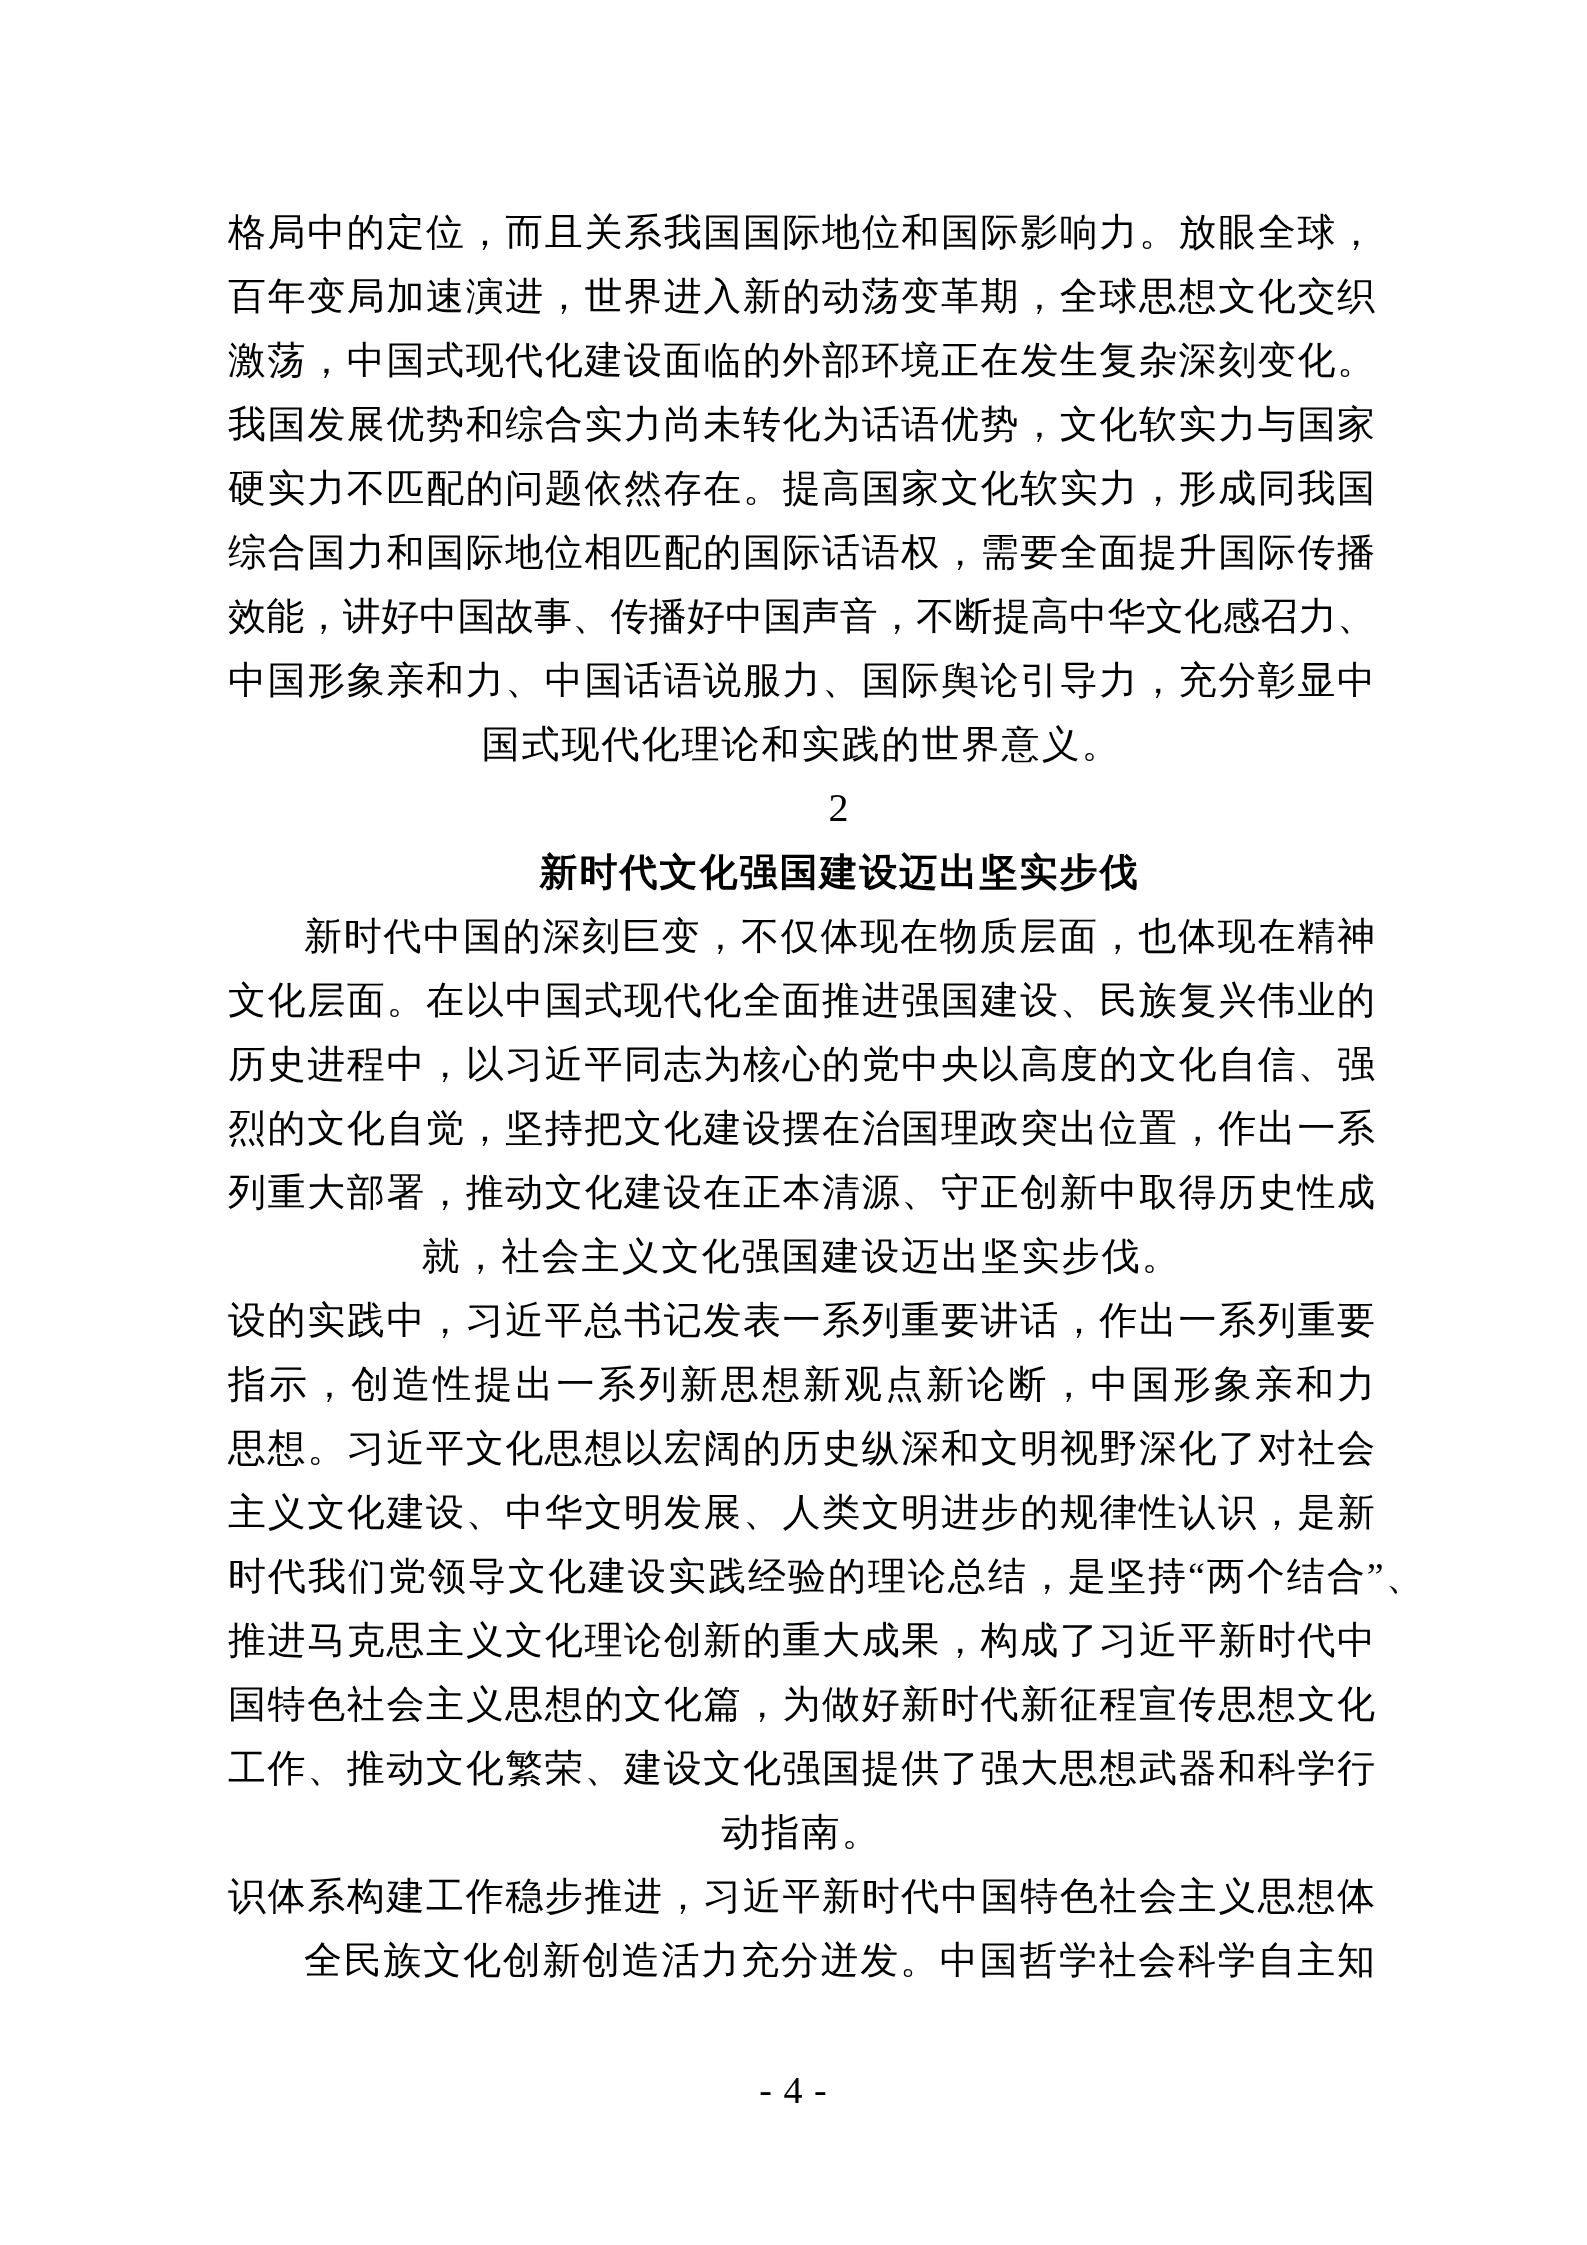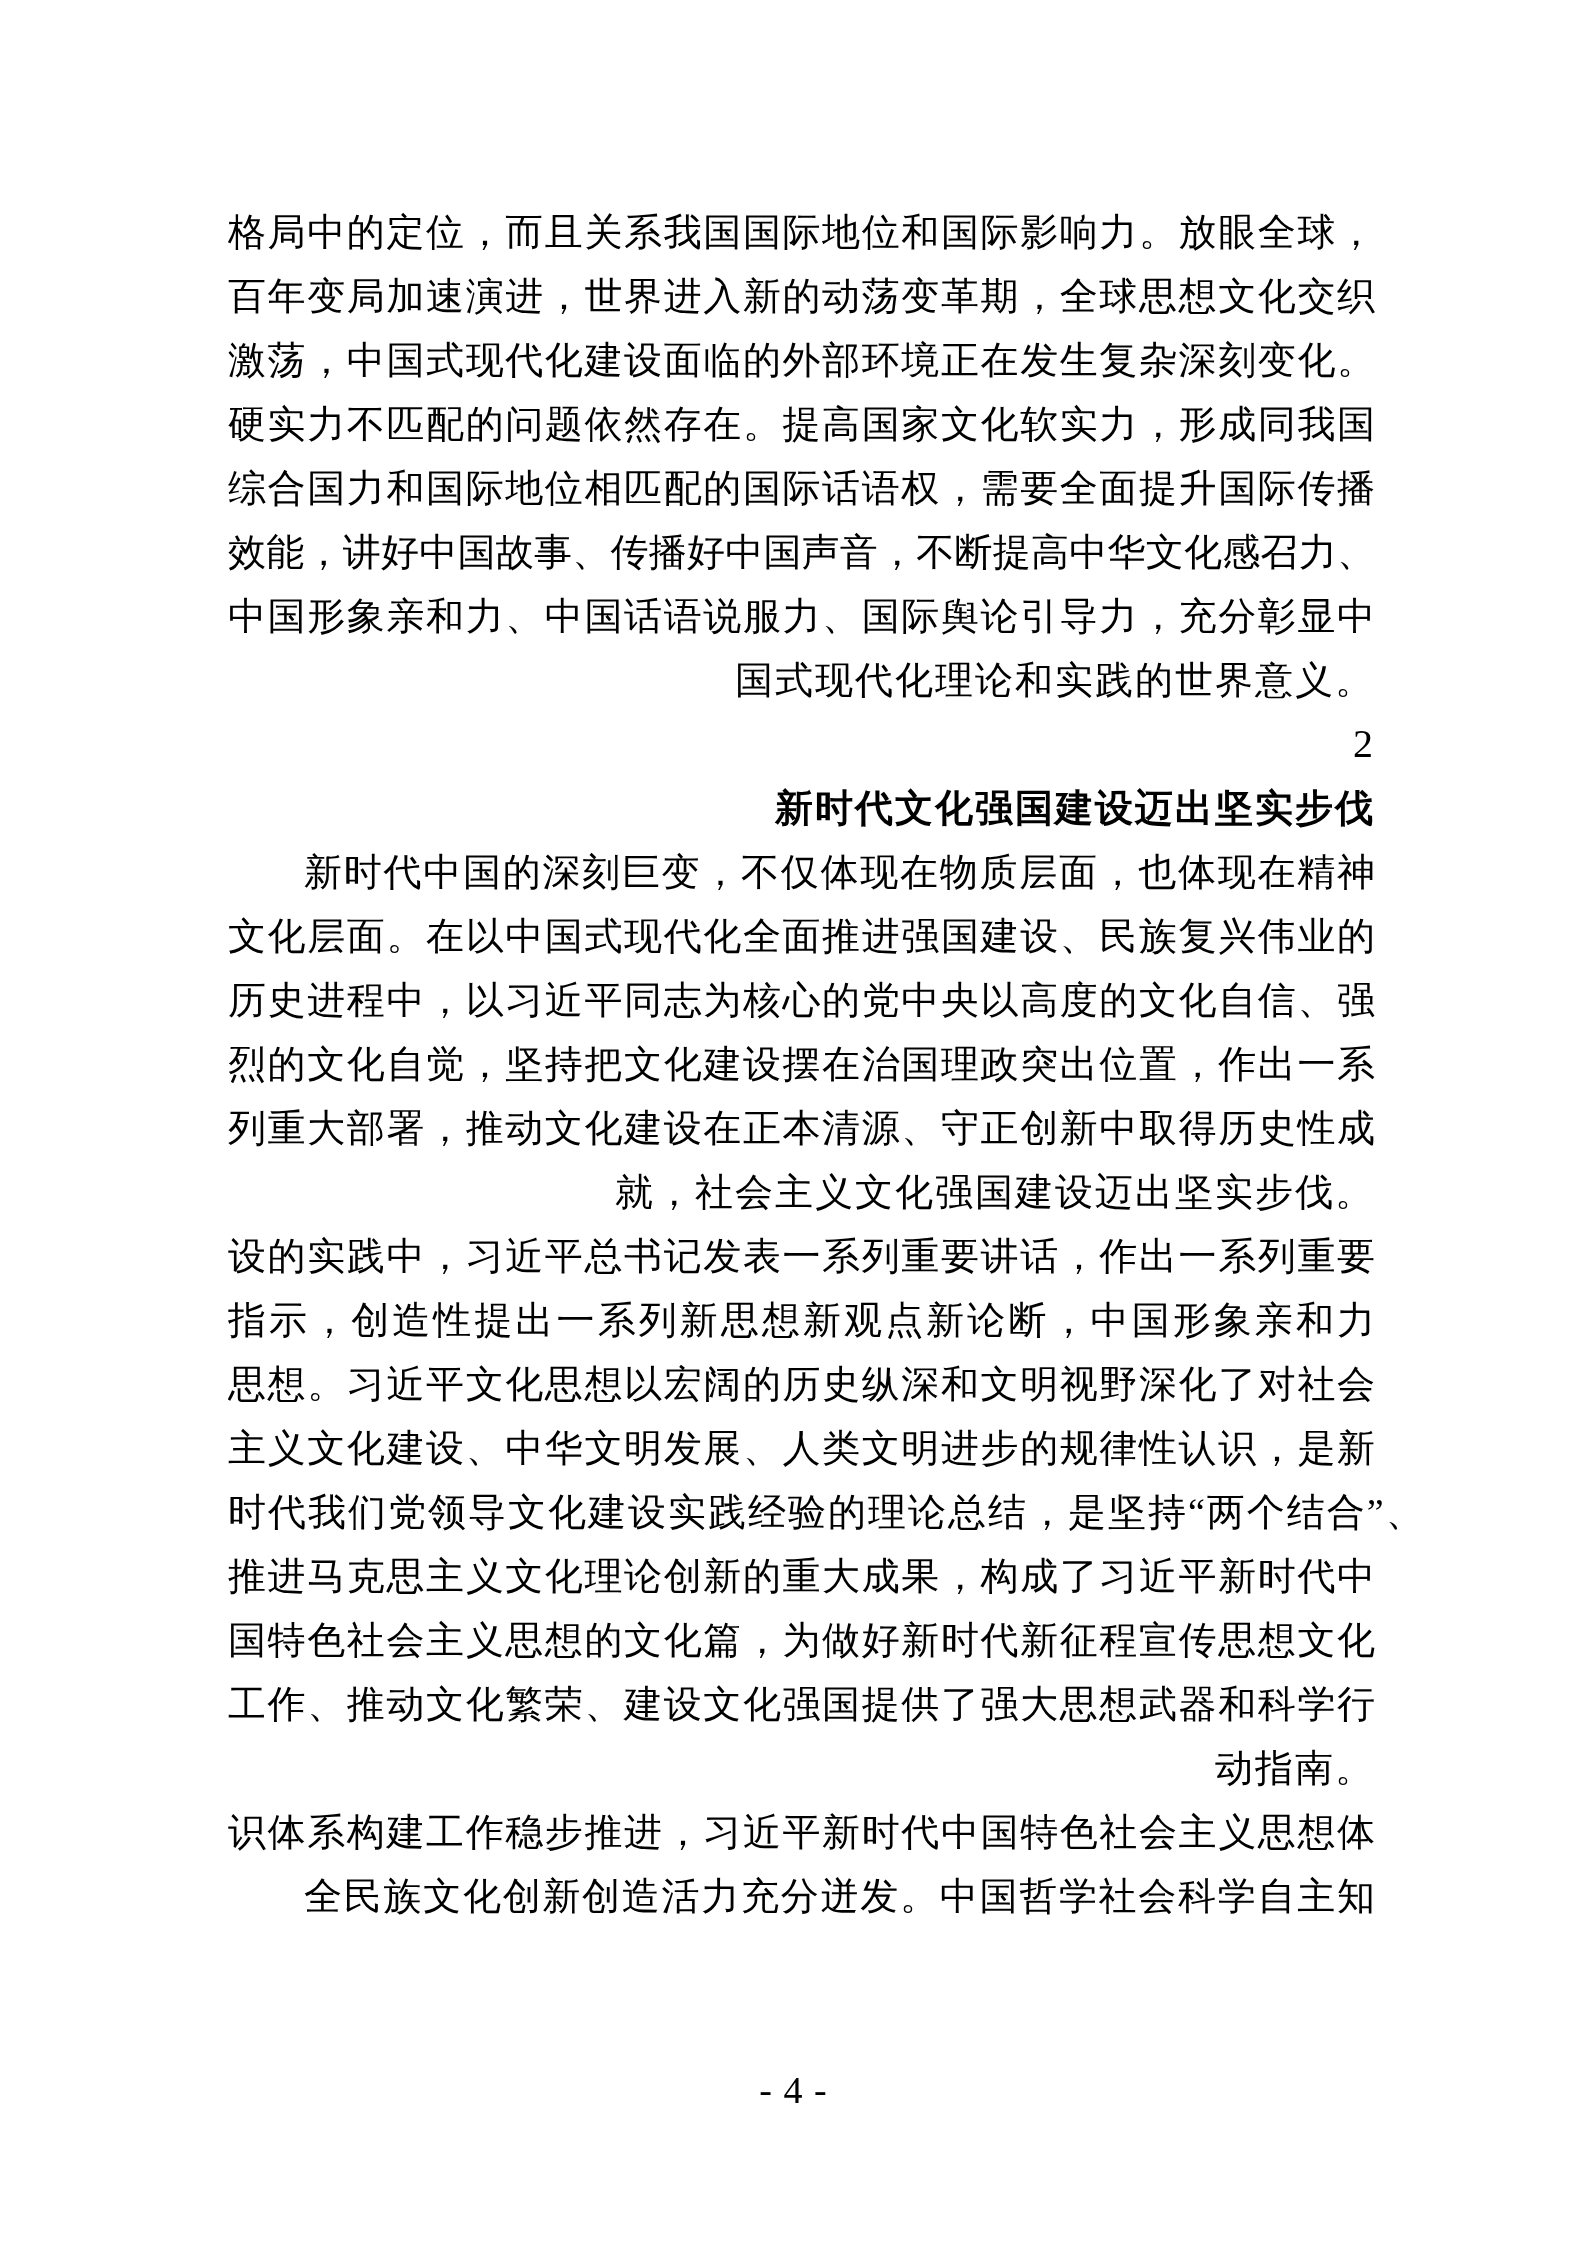--- a/index.html
+++ b/index.html
@@ -27,21 +27,21 @@
     left: 228px;
     top: 200px;
     width: 1147px;
   }
   .line {
     height: 64px;
     line-height: 64px;
     font-size: 38px;
     letter-spacing: 2px;
     white-space: nowrap;
-    text-align: right;
+    text-align: center;
   }
   .line.justify {
     letter-spacing: 0;
     white-space: normal;
     overflow: hidden;
     text-align: justify;
     text-align-last: justify;
     text-justify: inter-character;
   }
   .line.indent {
@@ -66,20 +66,21 @@
   }
 </style>
 </head>
 <body>
 
 <div class="page">
   <div class="content">
       <div class="line justify">格局中的定位，而且关系我国国际地位和国际影响力。放眼全球，</div>
       <div class="line justify">百年变局加速演进，世界进入新的动荡变革期，全球思想文化交织</div>
       <div class="line justify">激荡，中国式现代化建设面临的外部环境正在发生复杂深刻变化。</div>
+      <div class="line justify">我国发展优势和综合实力尚未转化为话语优势，文化软实力与国家</div>
       <div class="line justify">硬实力不匹配的问题依然存在。提高国家文化软实力，形成同我国</div>
       <div class="line justify">综合国力和国际地位相匹配的国际话语权，需要全面提升国际传播</div>
       <div class="line justify">效能，讲好中国故事、传播好中国声音，不断提高中华文化感召力、</div>
       <div class="line justify">中国形象亲和力、中国话语说服力、国际舆论引导力，充分彰显中</div>
       <div class="line">国式现代化理论和实践的世界意义。</div>
       <div class="line indent section-number">2</div>
       <div class="line indent bold">新时代文化强国建设迈出坚实步伐</div>
       <div class="line justify indent">新时代中国的深刻巨变，不仅体现在物质层面，也体现在精神</div>
       <div class="line justify">文化层面。在以中国式现代化全面推进强国建设、民族复兴伟业的</div>
       <div class="line justify">历史进程中，以习近平同志为核心的党中央以高度的文化自信、强</div>

